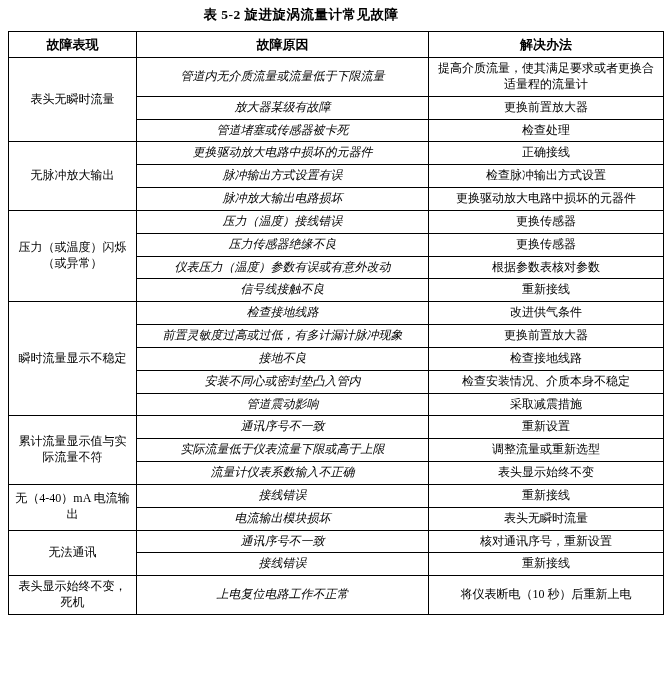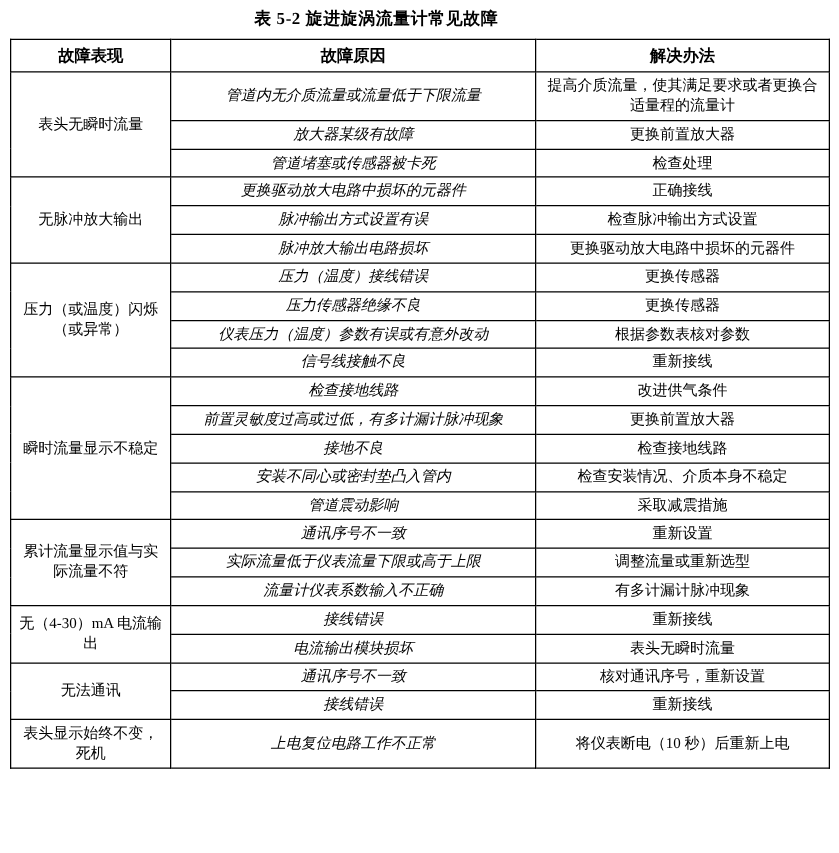--- a/index.html
+++ b/index.html
@@ -152,24 +152,24 @@
           <td class="sym" rowspan="3">累计流量显示值与实际流量不符</td>
           <td class="cause">通讯序号不一致</td>
           <td class="sol">重新设置</td>
         </tr>
         <tr>
           <td class="cause">实际流量低于仪表流量下限或高于上限</td>
           <td class="sol">调整流量或重新选型</td>
         </tr>
         <tr>
           <td class="cause">流量计仪表系数输入不正确</td>
-          <td class="sol">有多计漏计脉冲现象</td>
+          <td class="sol">表头显示始终不变</td>
         </tr>
         <tr>
-          <td class="sym" rowspan="2">无（4-30）mA 电流输出</td>
+          <td class="sym" rowspan="2">无（4-40）mA 电流输出</td>
           <td class="cause">接线错误</td>
           <td class="sol">重新接线</td>
         </tr>
         <tr>
           <td class="cause">电流输出模块损坏</td>
           <td class="sol">表头无瞬时流量</td>
         </tr>
         <tr>
           <td class="sym" rowspan="2">无法通讯</td>
           <td class="cause">通讯序号不一致</td>

